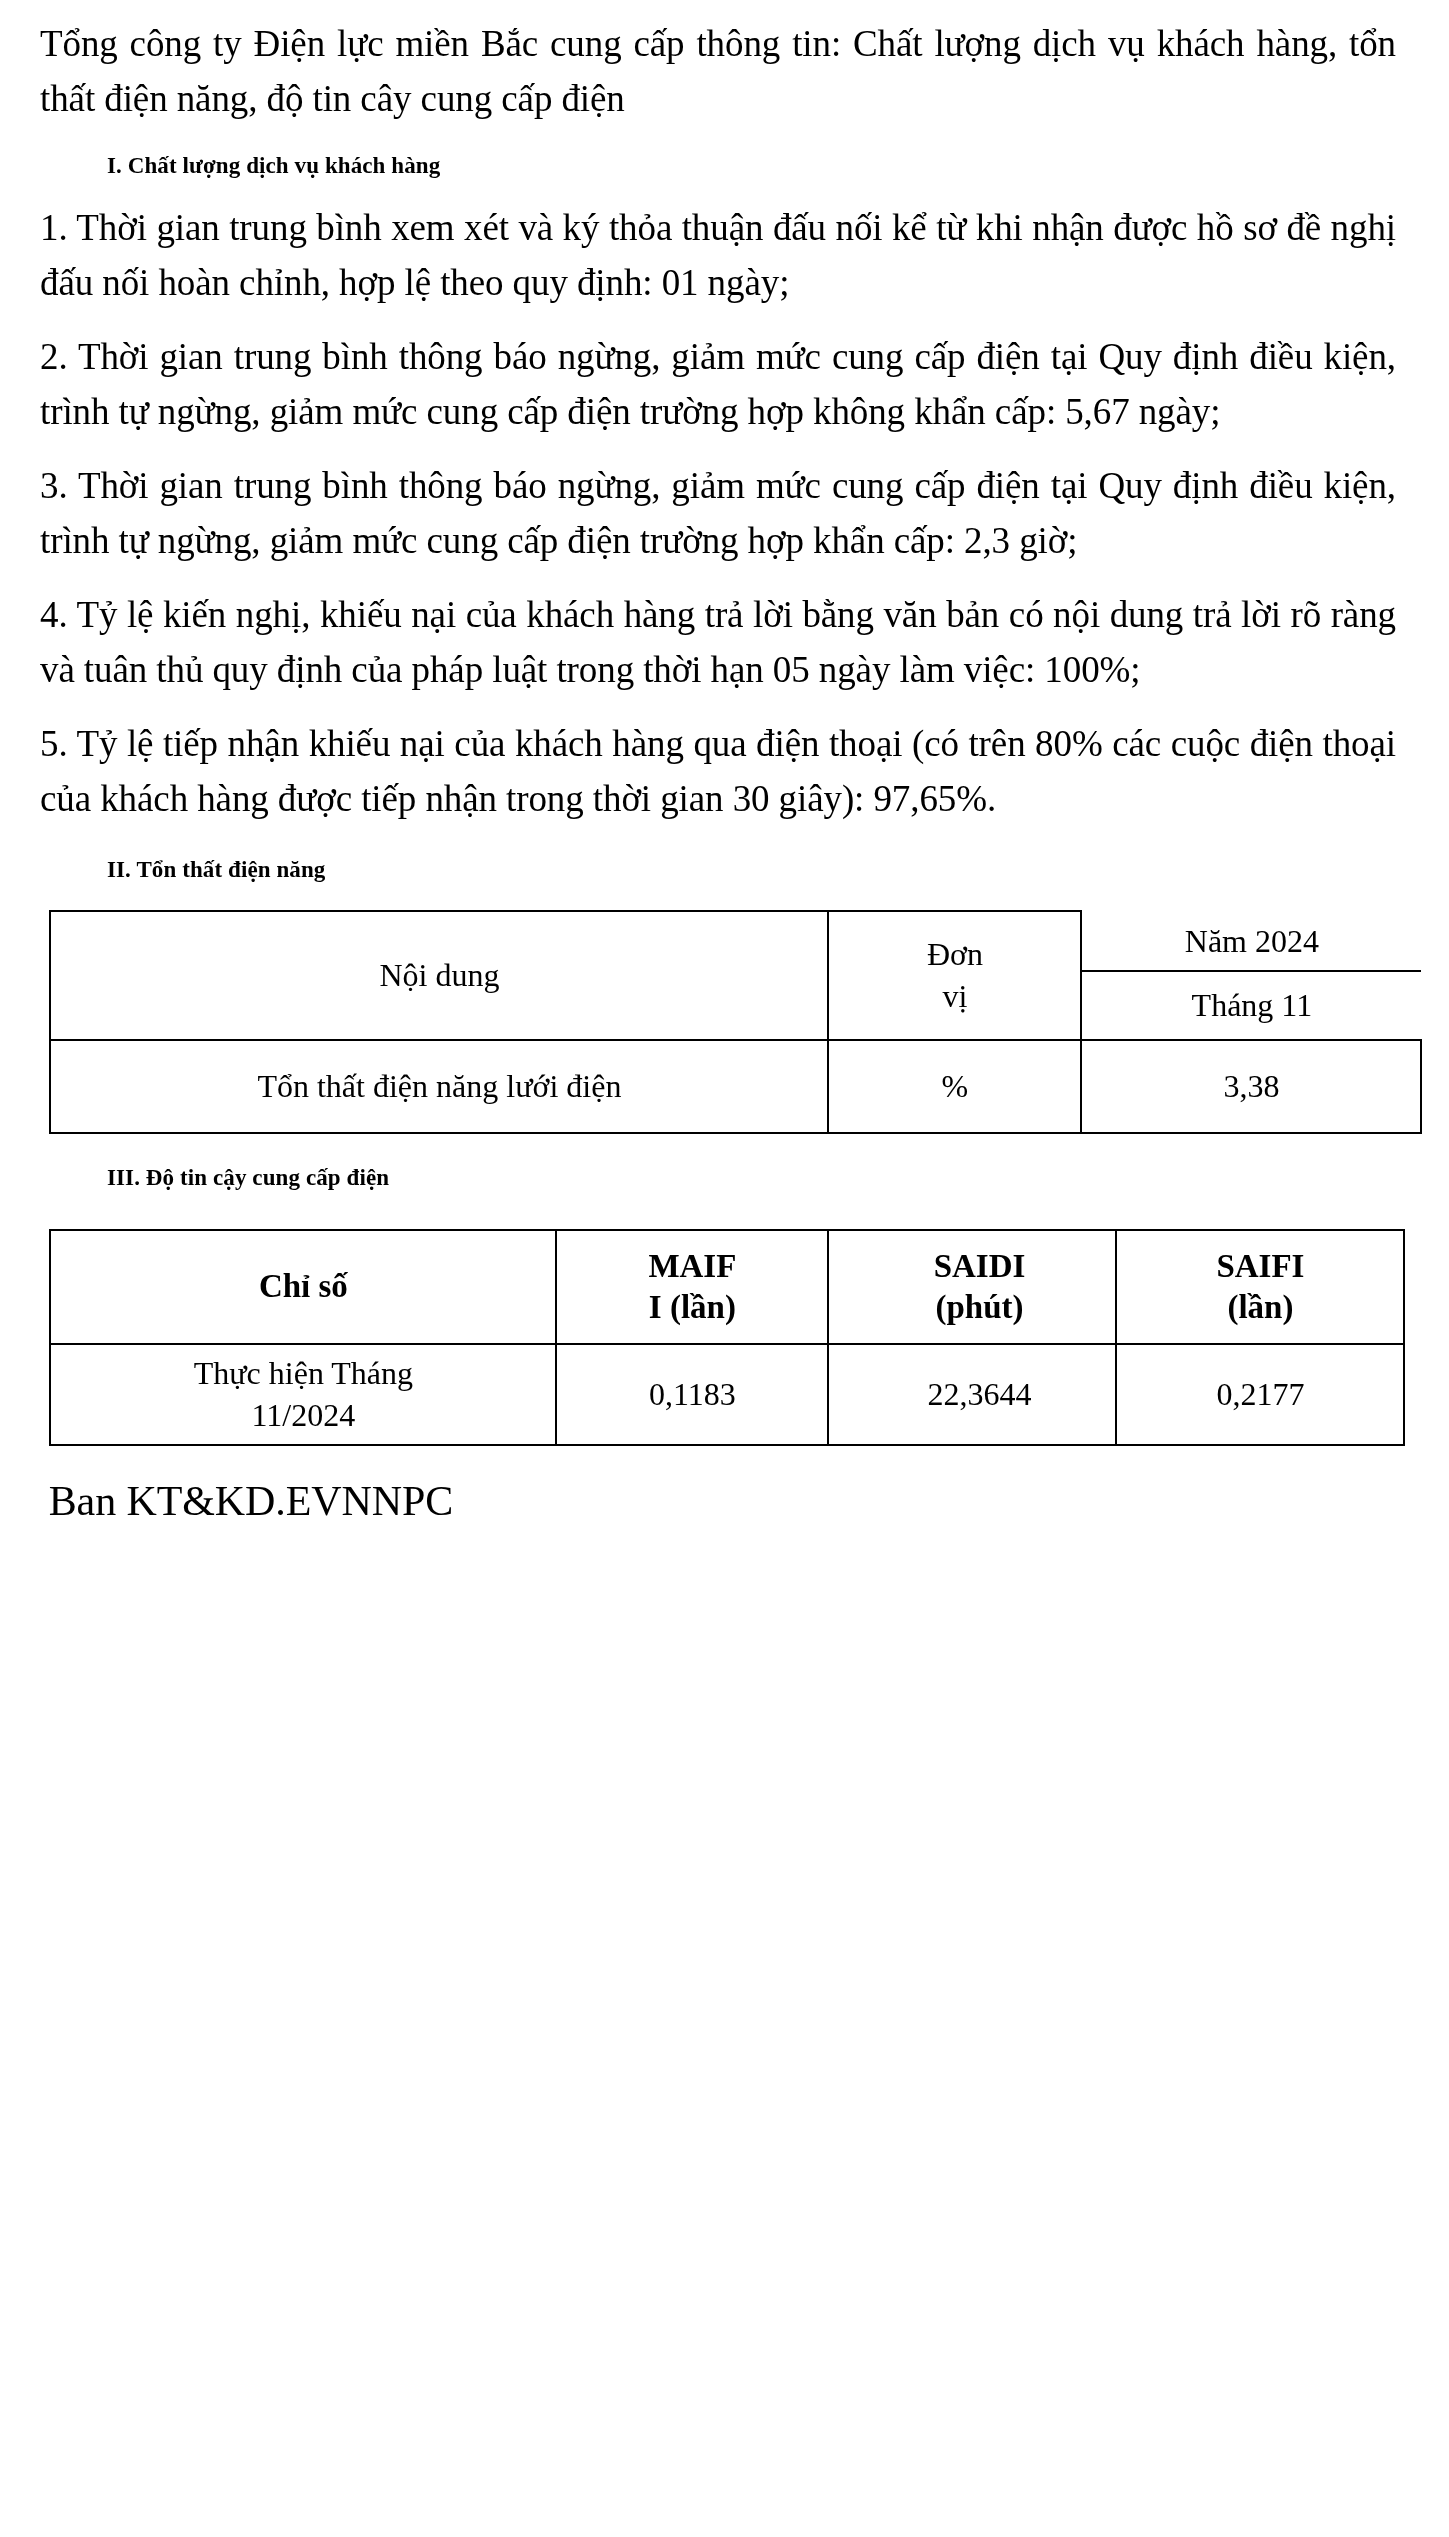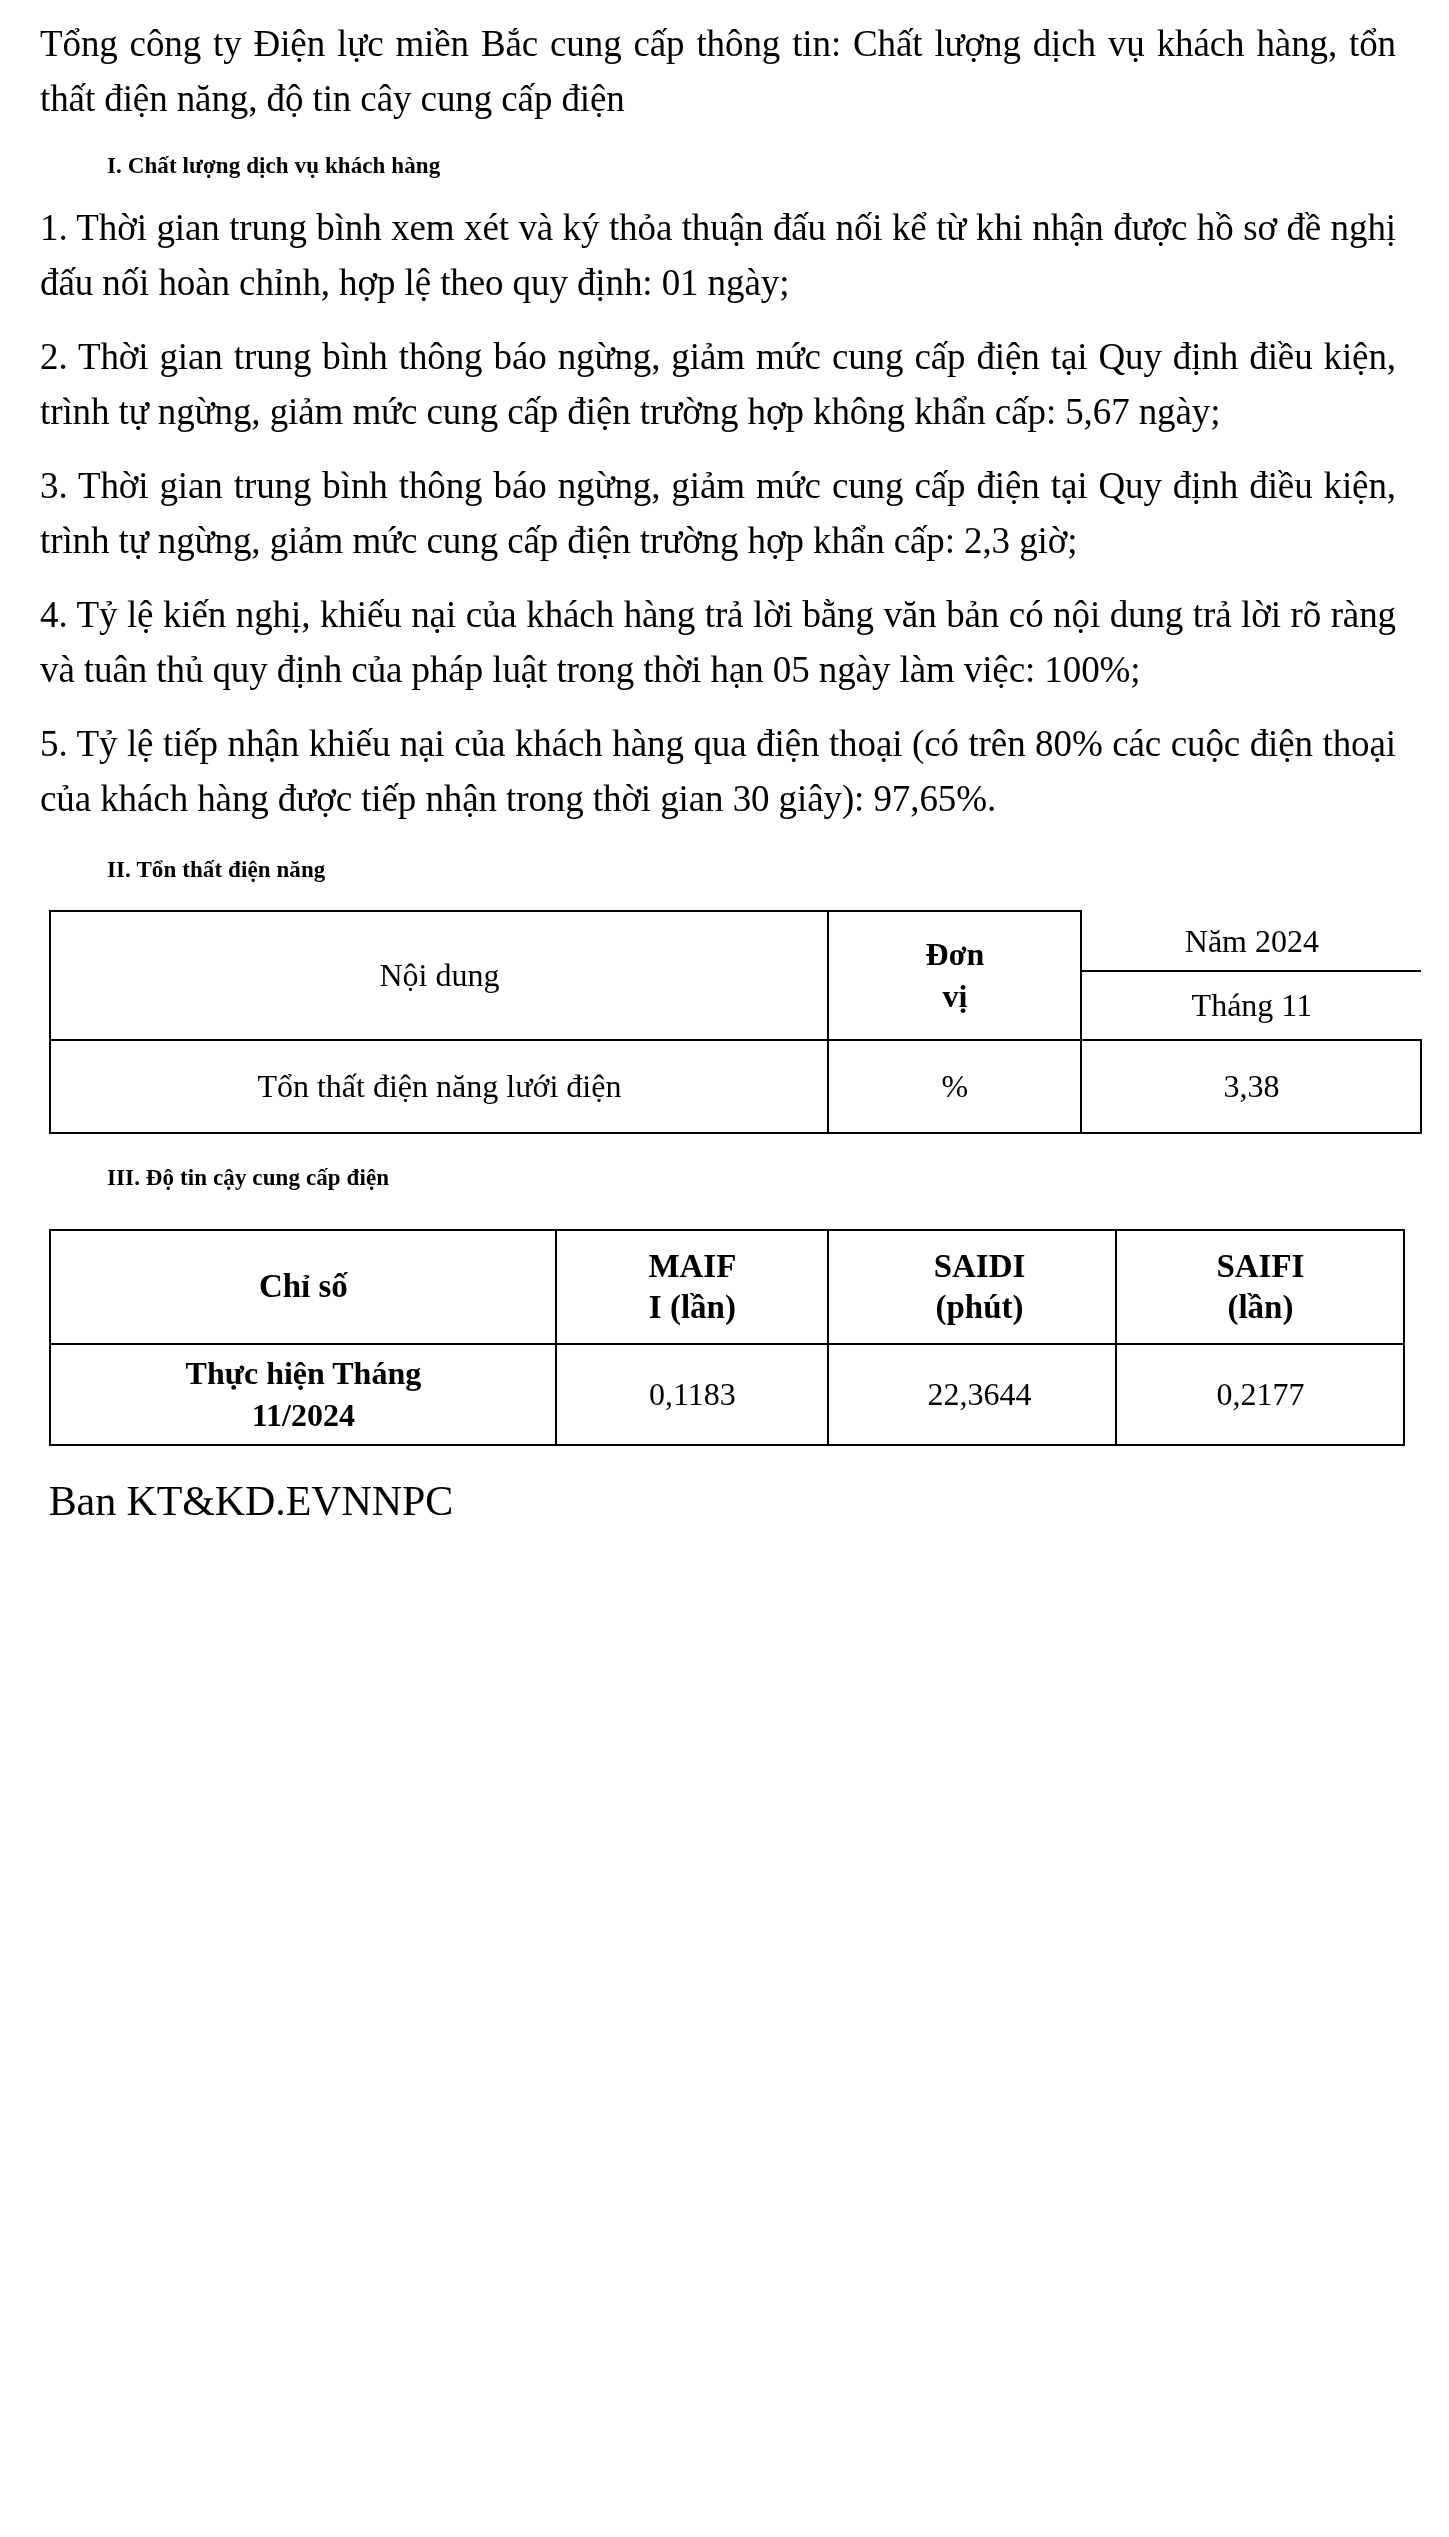--- a/index.html
+++ b/index.html
@@ -88,21 +88,21 @@
   #tbl-rel .hdr-row td { height: 114px; font-weight: bold; font-size: 33px; line-height: 41px; }
   #tbl-rel .data-row td { height: 101px; }
 
   .footer-note {
     font-size: 42px;
     line-height: 45px;
     margin-top: 33px;
     margin-left: 8.7px;
     letter-spacing: -0.1px;
   }
-  .sub-line { display: block; font-weight: bold; }
+  .sub-line { display: block; }
 </style>
 </head>
 <body>
 
 <div class="page">
 
   <div class="title-block">Tổng công ty Điện lực miền Bắc cung cấp thông tin: Chất lượng dịch vụ khách hàng, tổn thất điện năng, độ tin cây cung cấp điện</div>
 
   <div class="heading h-sec1">I. Chất lượng dịch vụ khách hàng</div>
 

